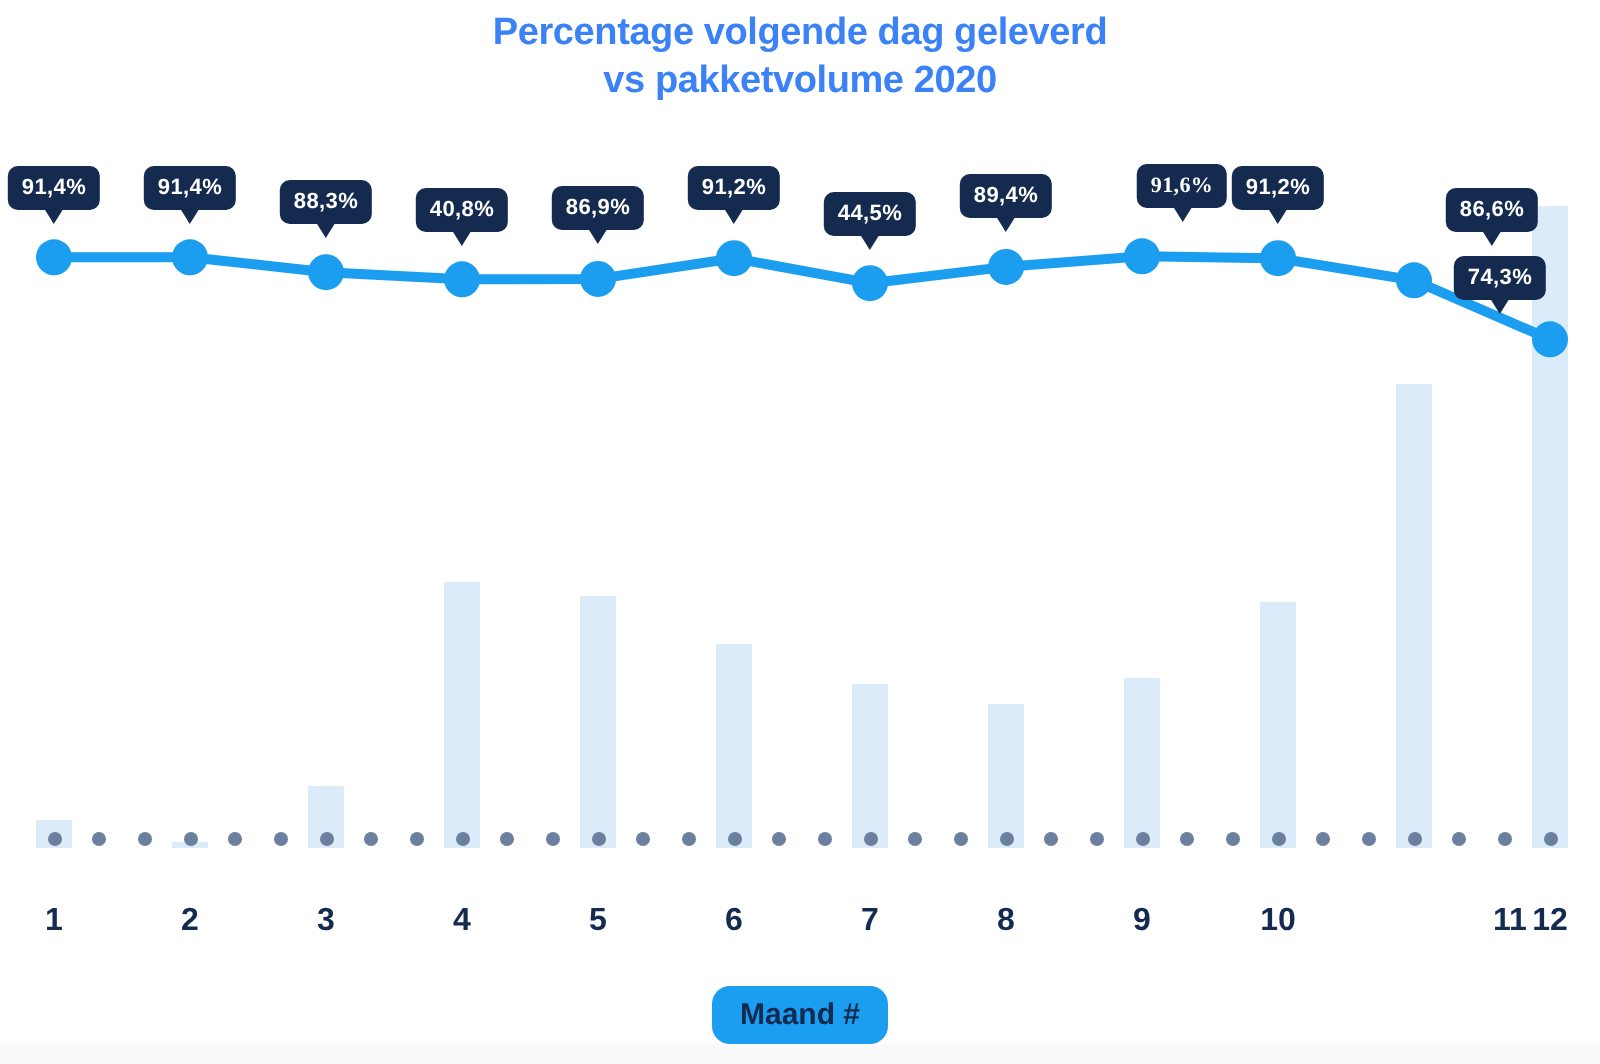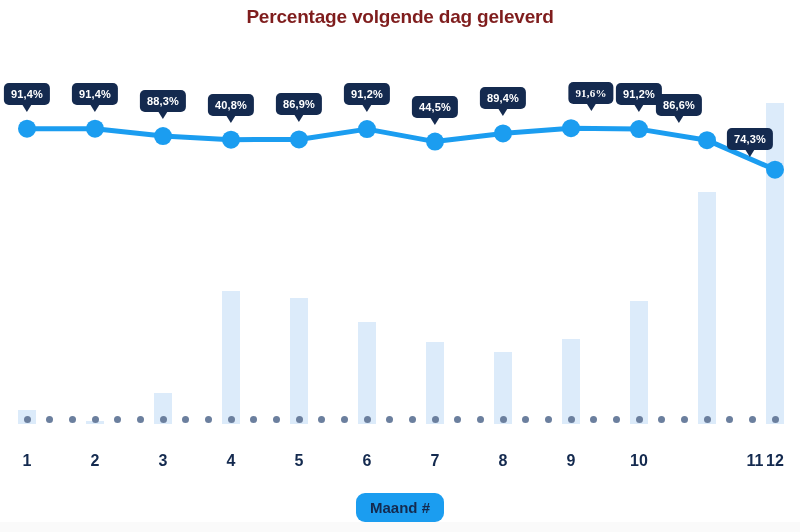--- a/index.html
+++ b/index.html
@@ -19,21 +19,21 @@
     background: #ffffff;
   }
 
   
   .chart-title {
     position: absolute;
     top: 5px;
     left: 0;
     width: 800px;
     text-align: center;
-    color: #7f1d1d;
+    color: #3b82f6;
     font-size: 19px;
     font-weight: 700;
     line-height: 24px;
     letter-spacing: -0.2px;
   }
   .chart-title .line { display: block; }
 
   
   .plot-area {
     position: absolute;
@@ -135,20 +135,21 @@
     background: #fafafa;
   }
 </style>
 </head>
 <body>
 
 <div id="chart-root">
 
   <div class="chart-title">
     <span class="line">Percentage volgende dag geleverd</span>
+    <span class="line">vs pakketvolume 2020</span>
   </div>
 
   <div class="plot-area">
     <div id="bars-layer">
         <div class="bar" style="left: 18px; top: 410.36px; width: 18px; height: 13.64px; background: rgb(220, 235, 250);"></div>
         <div class="bar" style="left: 86px; top: 420.59px; width: 18px; height: 3.41px; background: rgb(220, 235, 250);"></div>
         <div class="bar" style="left: 154px; top: 393.31px; width: 18px; height: 30.69px; background: rgb(220, 235, 250);"></div>
         <div class="bar" style="left: 222px; top: 291.01px; width: 18px; height: 132.99px; background: rgb(220, 235, 250);"></div>
         <div class="bar" style="left: 290px; top: 297.83px; width: 18px; height: 126.17px; background: rgb(220, 235, 250);"></div>
         <div class="bar" style="left: 358px; top: 321.7px; width: 18px; height: 102.3px; background: rgb(220, 235, 250);"></div>
@@ -214,21 +215,21 @@
         <div class="tooltip" style="left: 27px; top: 82.64px;">91,4%</div>
         <div class="tooltip" style="left: 95px; top: 82.64px;">91,4%</div>
         <div class="tooltip" style="left: 163px; top: 90.08px;">88,3%</div>
         <div class="tooltip" style="left: 231px; top: 93.68px;">40,8%</div>
         <div class="tooltip" style="left: 299px; top: 93.44px;">86,9%</div>
         <div class="tooltip" style="left: 367px; top: 83.12px;">91,2%</div>
         <div class="tooltip" style="left: 435px; top: 95.6px;">44,5%</div>
         <div class="tooltip" style="left: 503px; top: 87.44px;">89,4%</div>
         <div class="tooltip" style="left: 591px; top: 82.16px; font-family: Liberation Serif, serif;">91,6%</div>
         <div class="tooltip" style="left: 639px; top: 83.12px;">91,2%</div>
-        <div class="tooltip" style="left: 679px; top: 94.16px;">86,6%</div>
+        <div class="tooltip" style="left: 746px; top: 94.16px;">86,6%</div>
         <div class="tooltip" style="left: 750px; top: 127.68px;">74,3%</div>
       </div>
   </div>
 
   <div class="xaxis" id="xaxis">
       <div class="xtick" style="left: 27px;">1</div>
       <div class="xtick" style="left: 95px;">2</div>
       <div class="xtick" style="left: 163px;">3</div>
       <div class="xtick" style="left: 231px;">4</div>
       <div class="xtick" style="left: 299px;">5</div>

